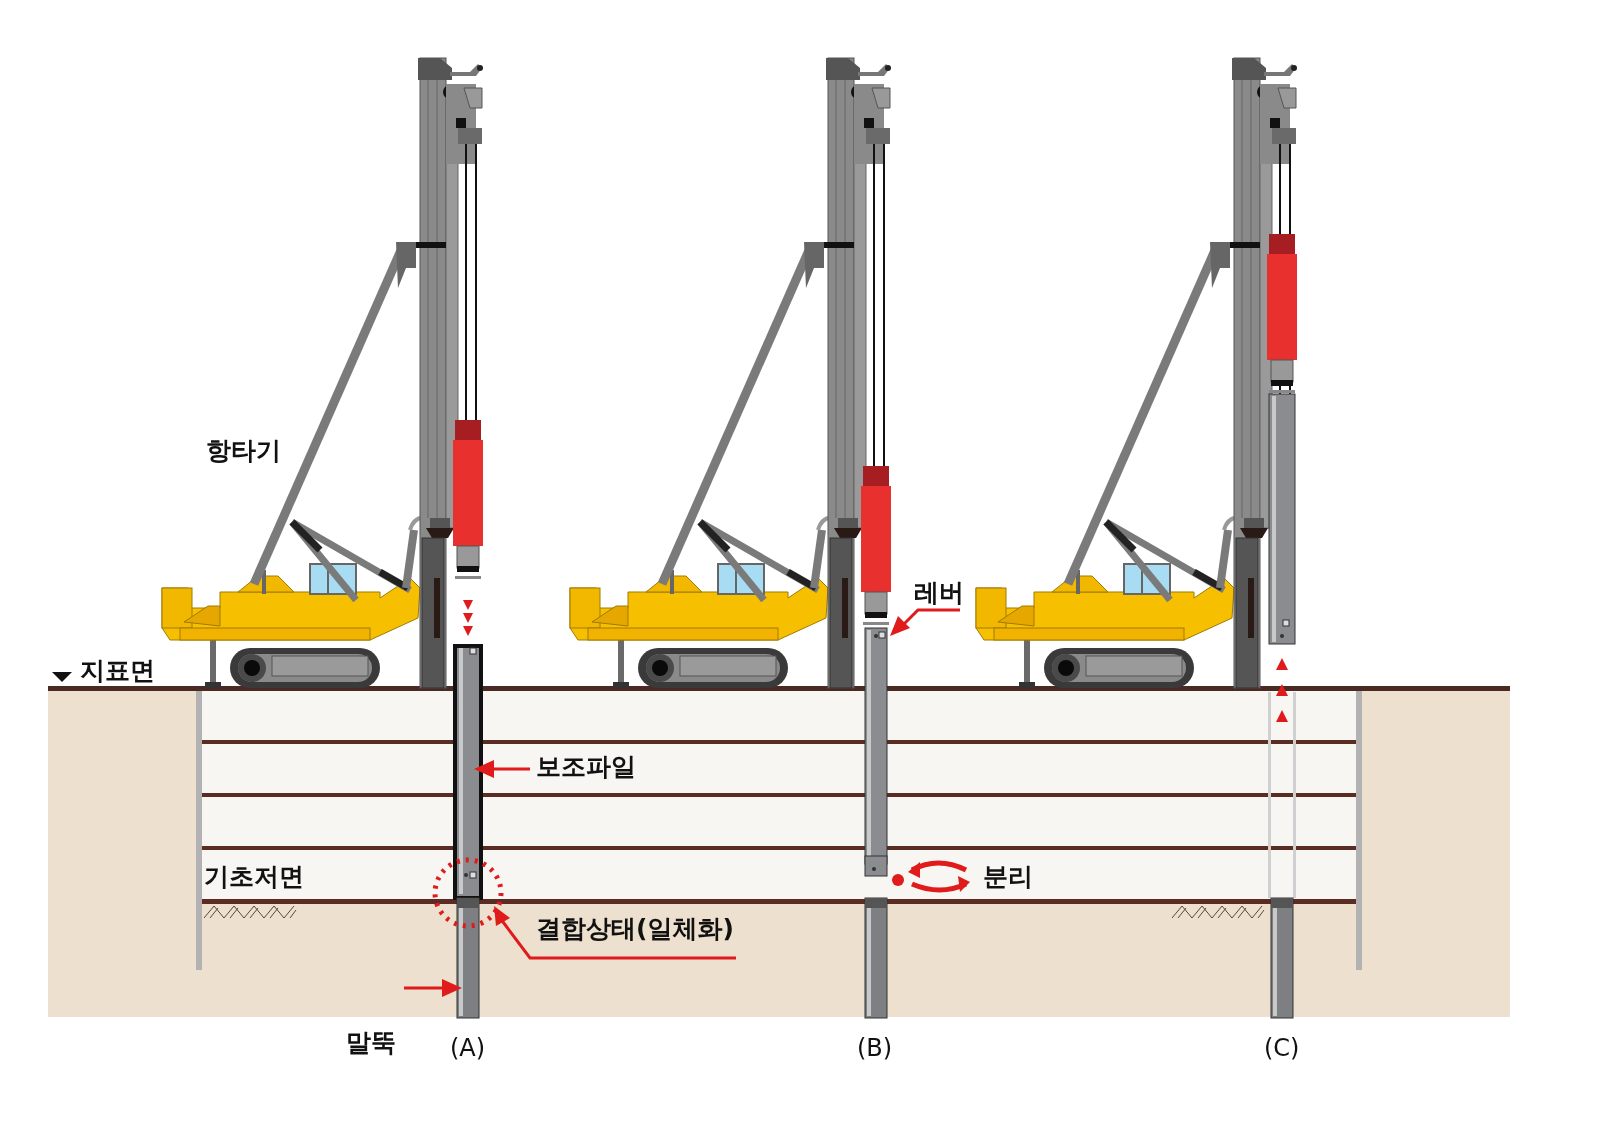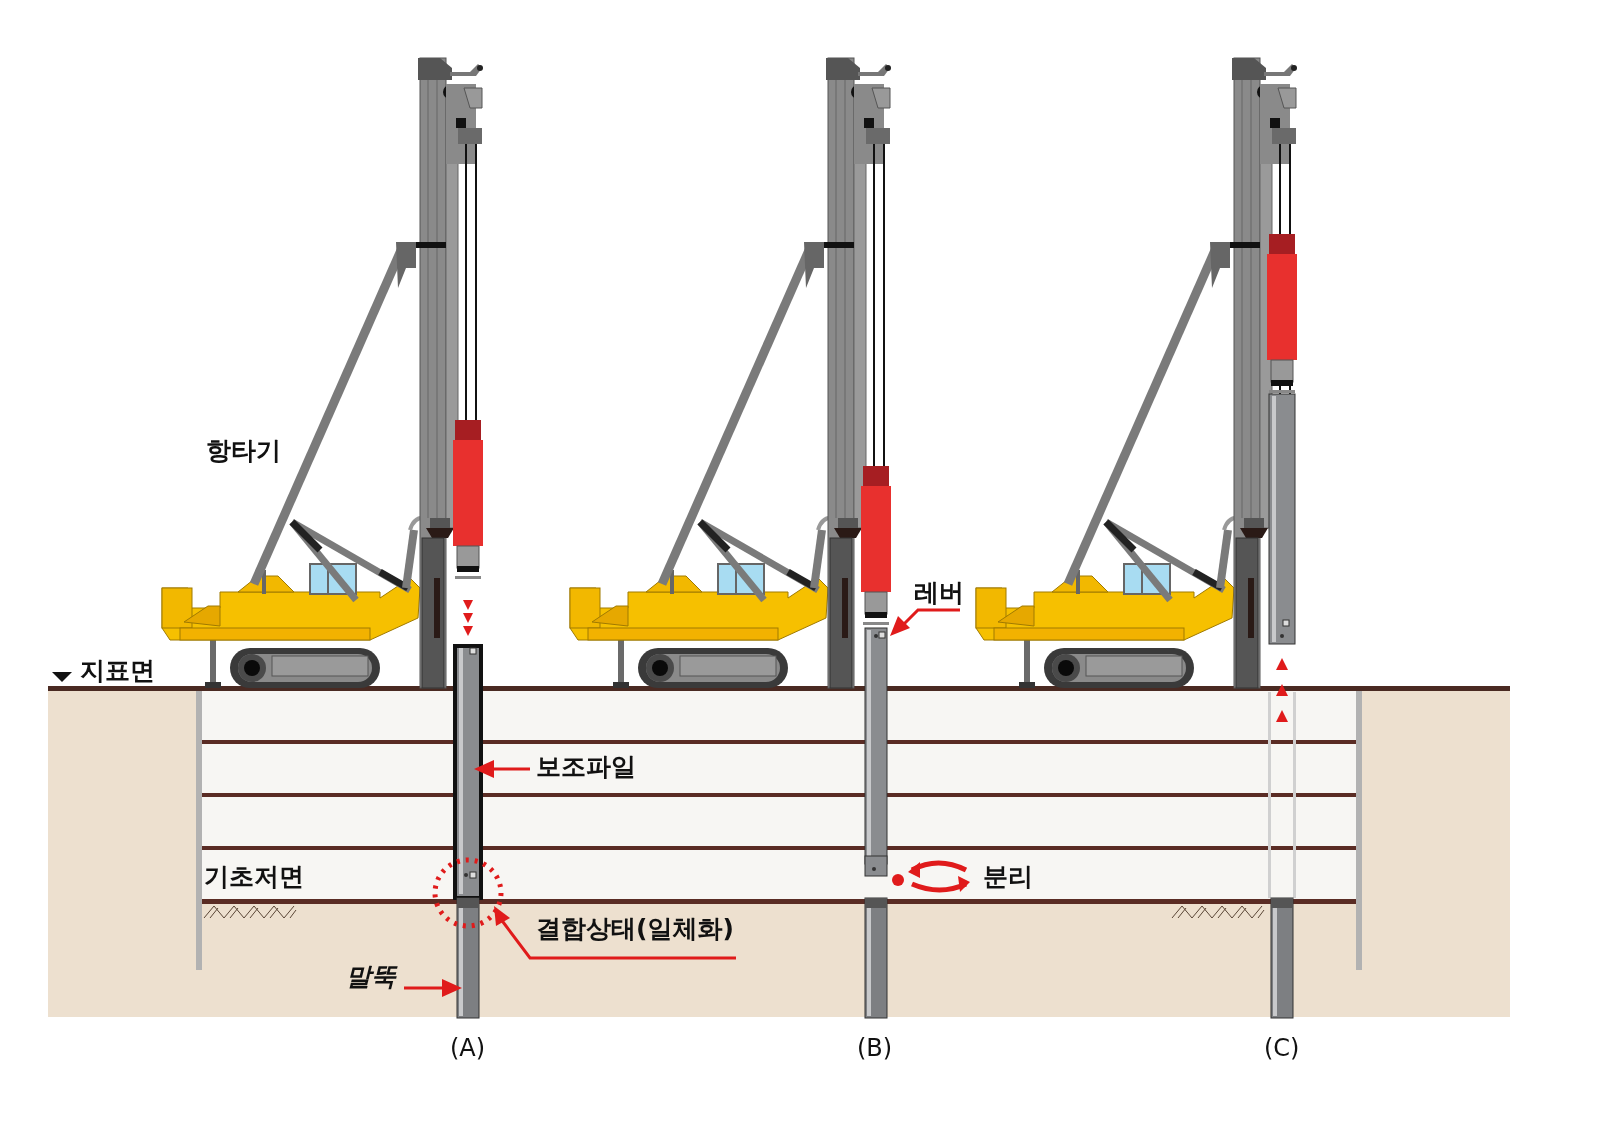--- a/index.html
+++ b/index.html
@@ -190,20 +190,20 @@
     <rect x="1271" y="898" width="22" height="10" fill="#555"></rect>
   </g>
 </svg>
 
 
 <div class="lbl l26" style="left:206px;top:438px;">항타기</div>
 <div class="lbl l26" style="left:80px;top:658px;">지표면</div>
 <div class="lbl l26" style="left:536px;top:756px;font-family:Liberation Mono, monospace;">보조파일</div>
 <div class="lbl l26" style="left:204px;top:864px;">기초저면</div>
 <div class="lbl l26" style="left:536px;top:916px;">결합상태(일체화)</div>
-<div class="lbl l26" style="left:346px;top:964px;font-style:italic;">말뚝</div>
+<div class="lbl l26" style="left:346px;top:1030px;">말뚝</div>
 <div class="lbl l26" style="left:914px;top:580px;">레버</div>
 <div class="lbl l26" style="left:952px;top:864px;margin-left:31px;">분리</div>
 
 <div class="cap" style="left:450px;top:1036px;">(A)</div>
 <div class="cap" style="left:857px;top:1036px;">(B)</div>
 <div class="cap" style="left:1264px;top:1036px;">(C)</div>
 </div>
 
 </body></html>

